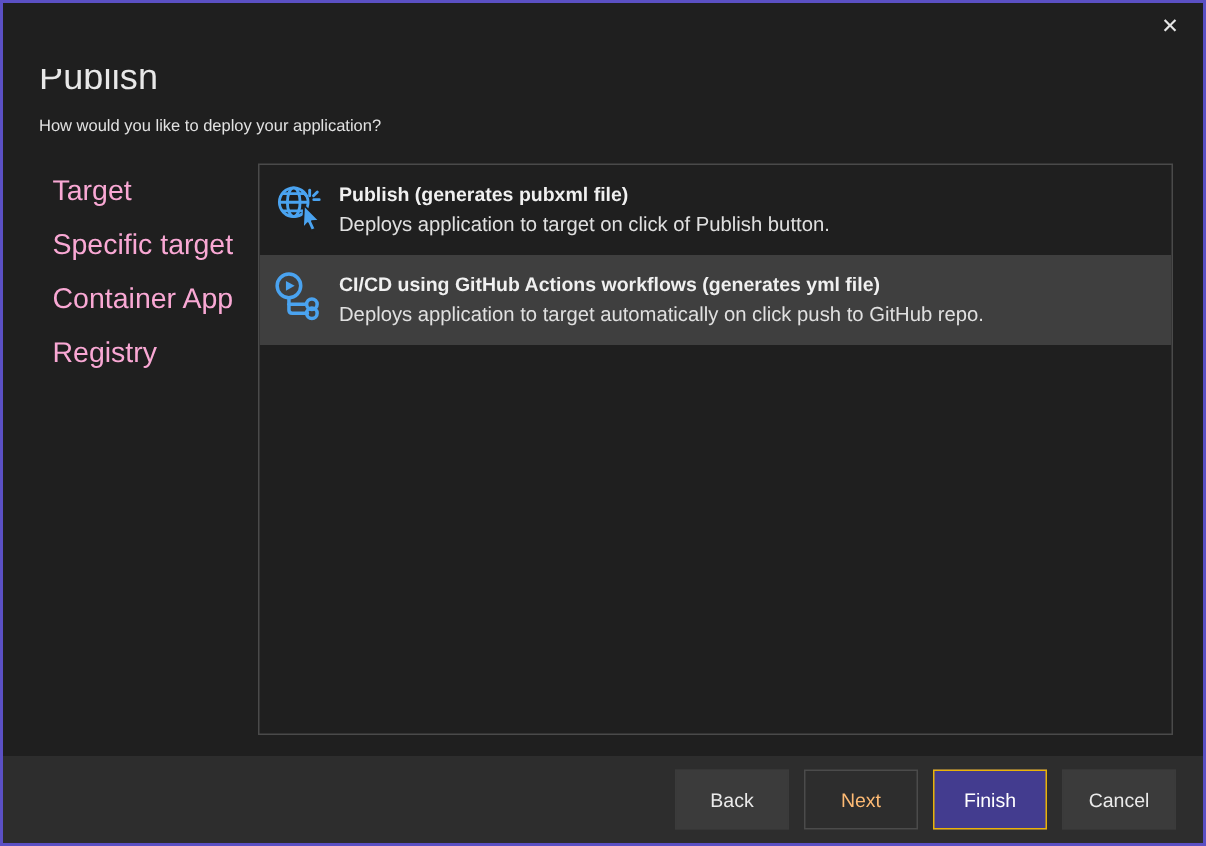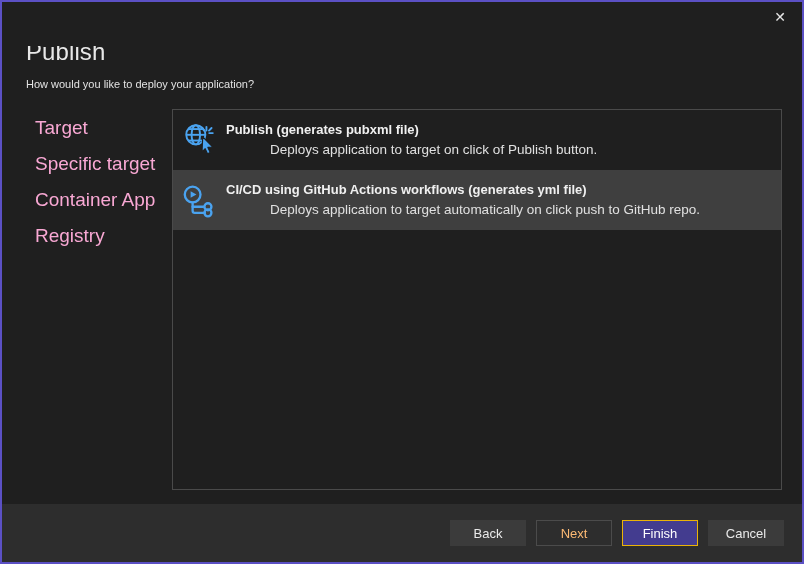--- a/index.html
+++ b/index.html
@@ -118,21 +118,21 @@
     background: #1f1f1f;
     overflow: hidden;
   }
   .option-row {
     display: flex;
     flex-direction: row;
     align-items: flex-start;
     padding: 10px 8px 11px 9px;
     cursor: pointer;
   }
-  .option-row.selected { background: #3f3f3f; align-items: flex-end; }
+  .option-row.selected { background: #3f3f3f; }
 
   .option-icon {
     flex: 0 0 34px;
     width: 34px;
     height: 34px;
     margin-right: 10px;
     margin-top: 1px;
     display: block;
   }
   .option-text { padding-top: 1px; }
@@ -141,36 +141,35 @@
     font-weight: bold;
     color: #f0f0f0;
     line-height: 17px;
   }
   .option-desc {
     font-size: 13.5px;
     font-weight: 400;
     color: #e0e0e0;
     line-height: 18px;
     margin-top: 3px;
-    margin-left: 44px;
   }
 
   
   #footer {
     flex: 0 0 58px;
     background: #2d2d2d;
     display: flex;
     align-items: center;
     justify-content: flex-end;
     padding-right: 18px;
     gap: 10px;
   }
   .footer-button {
     width: 76px;
-    height: 26px;
+    height: 40px;
     font-size: 13px;
     font-family: "Liberation Sans", sans-serif;
     display: flex;
     align-items: center;
     justify-content: center;
     background: #3b3b3b;
     color: #eaeaea;
     border: 1px solid #3b3b3b;
     cursor: pointer;
     user-select: none;

